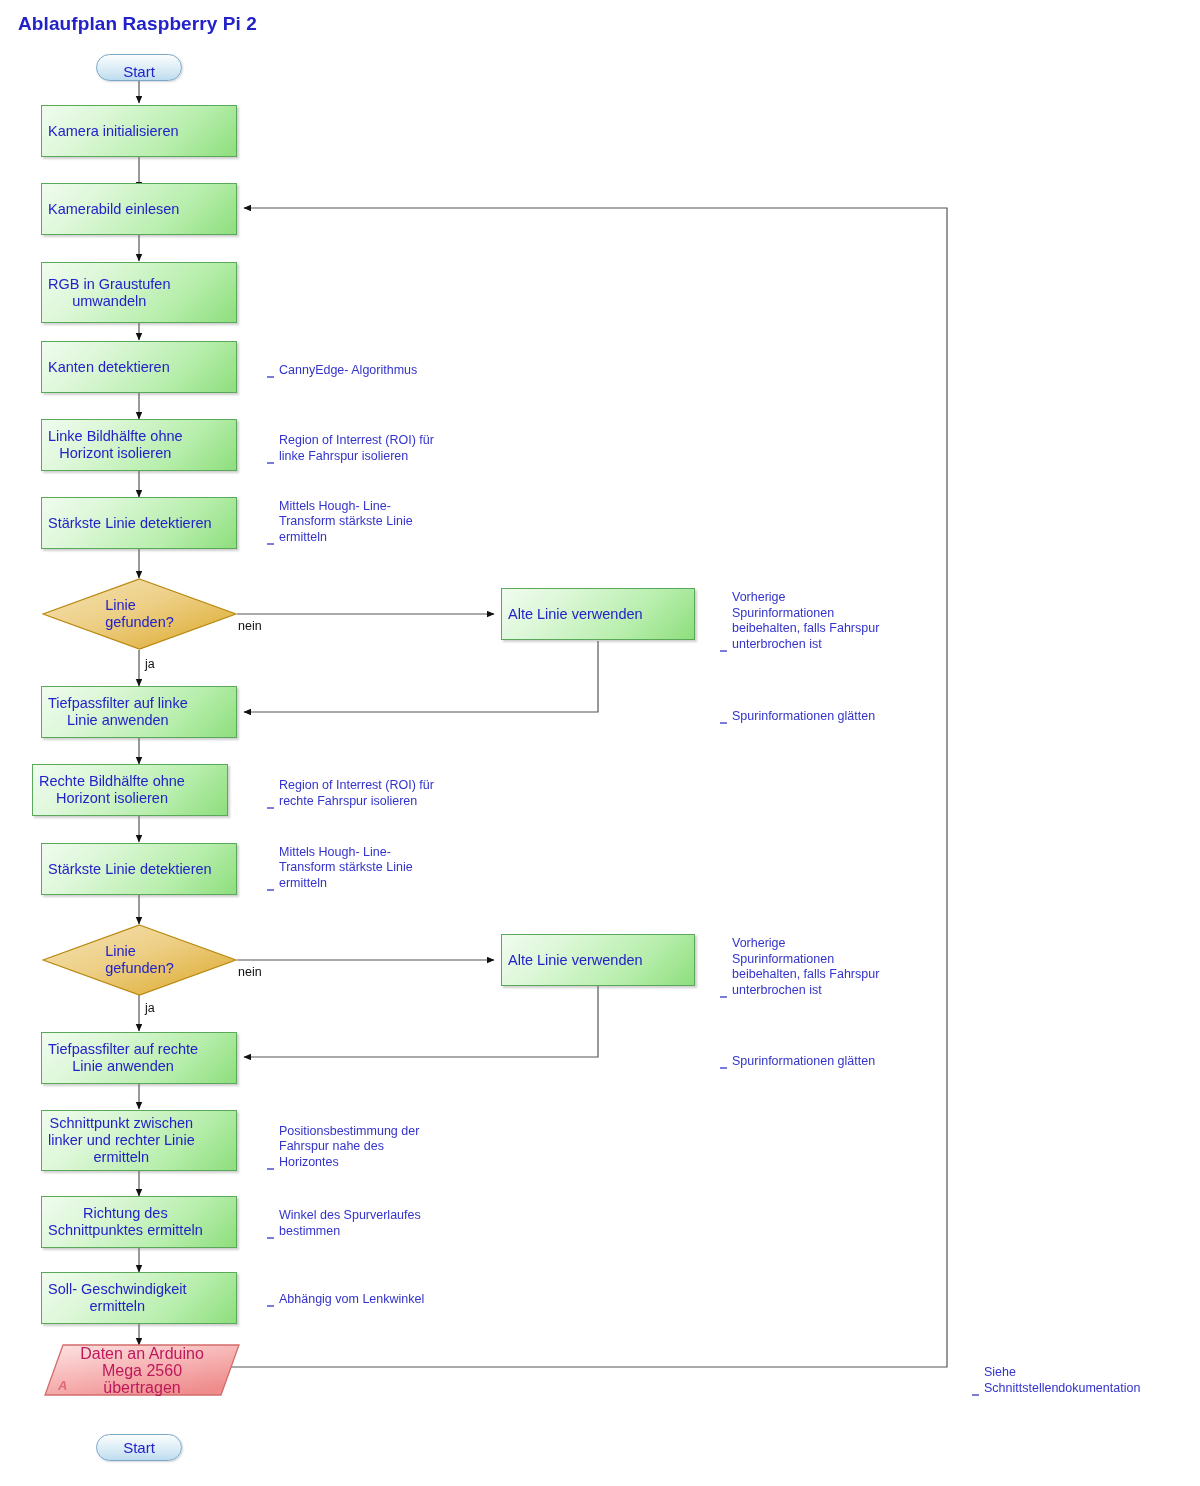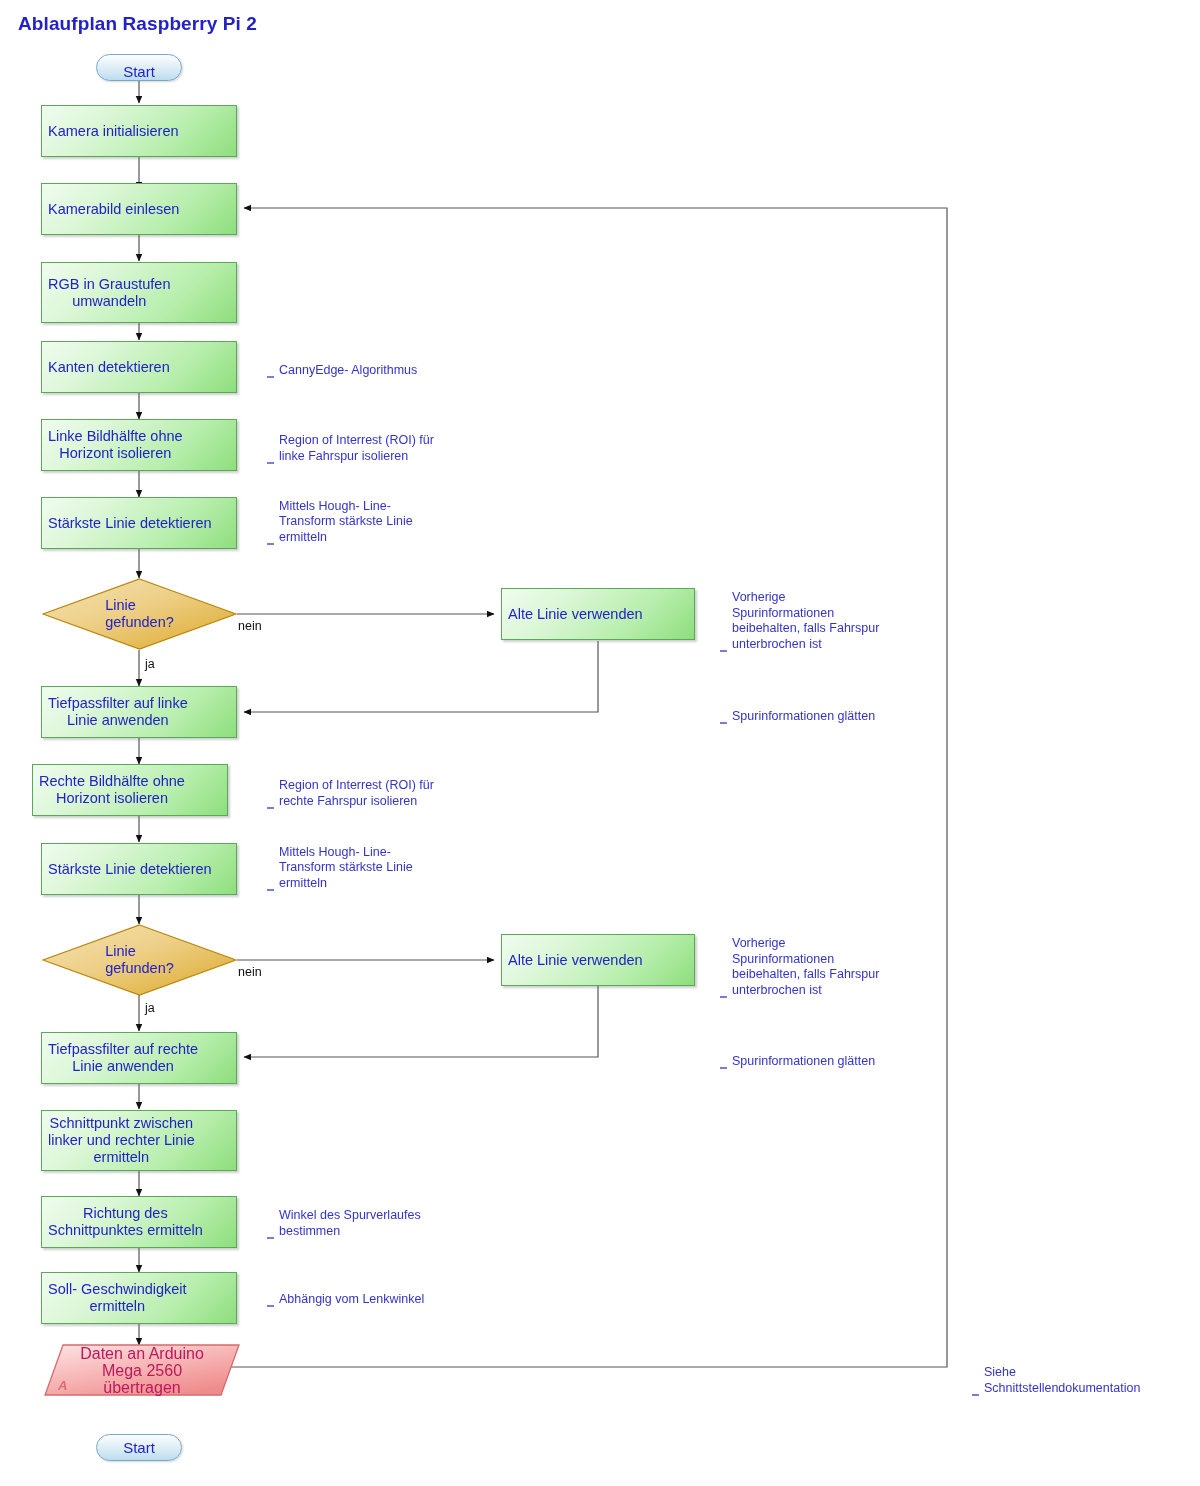--- a/index.html
+++ b/index.html
@@ -304,20 +304,26 @@
 Spurinformationen
 beibehalten, falls Fahrspur
 unterbrochen ist</div>
   </div>
 
   <div class="note" style="left:720px;top:1047px;height:22px;">
     <div class="bracket"></div>
     <div class="ntext">Spurinformationen glätten</div>
   </div>
 
+  <div class="note" style="left:267px;top:1113px;height:57px;">
+    <div class="bracket"></div>
+    <div class="ntext">Positionsbestimmung der
+Fahrspur nahe des
+Horizontes</div>
+  </div>
 
   <div class="note" style="left:267px;top:1199px;height:40px;">
     <div class="bracket"></div>
     <div class="ntext">Winkel des Spurverlaufes
 bestimmen</div>
   </div>
 
   <div class="note" style="left:267px;top:1285px;height:22px;">
     <div class="bracket"></div>
     <div class="ntext">Abhängig vom Lenkwinkel</div>

